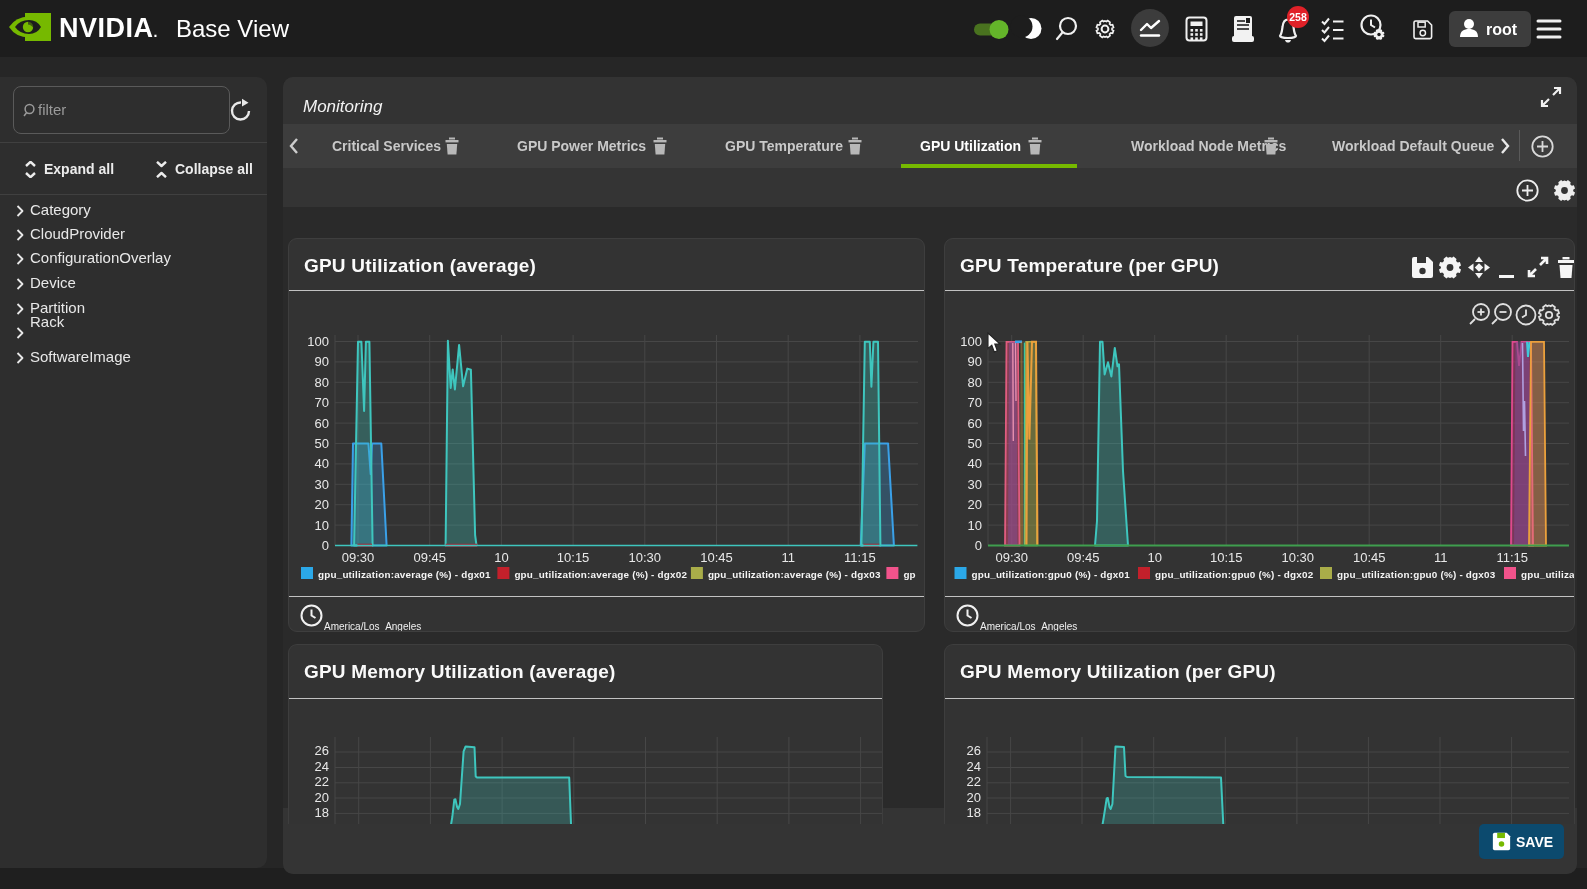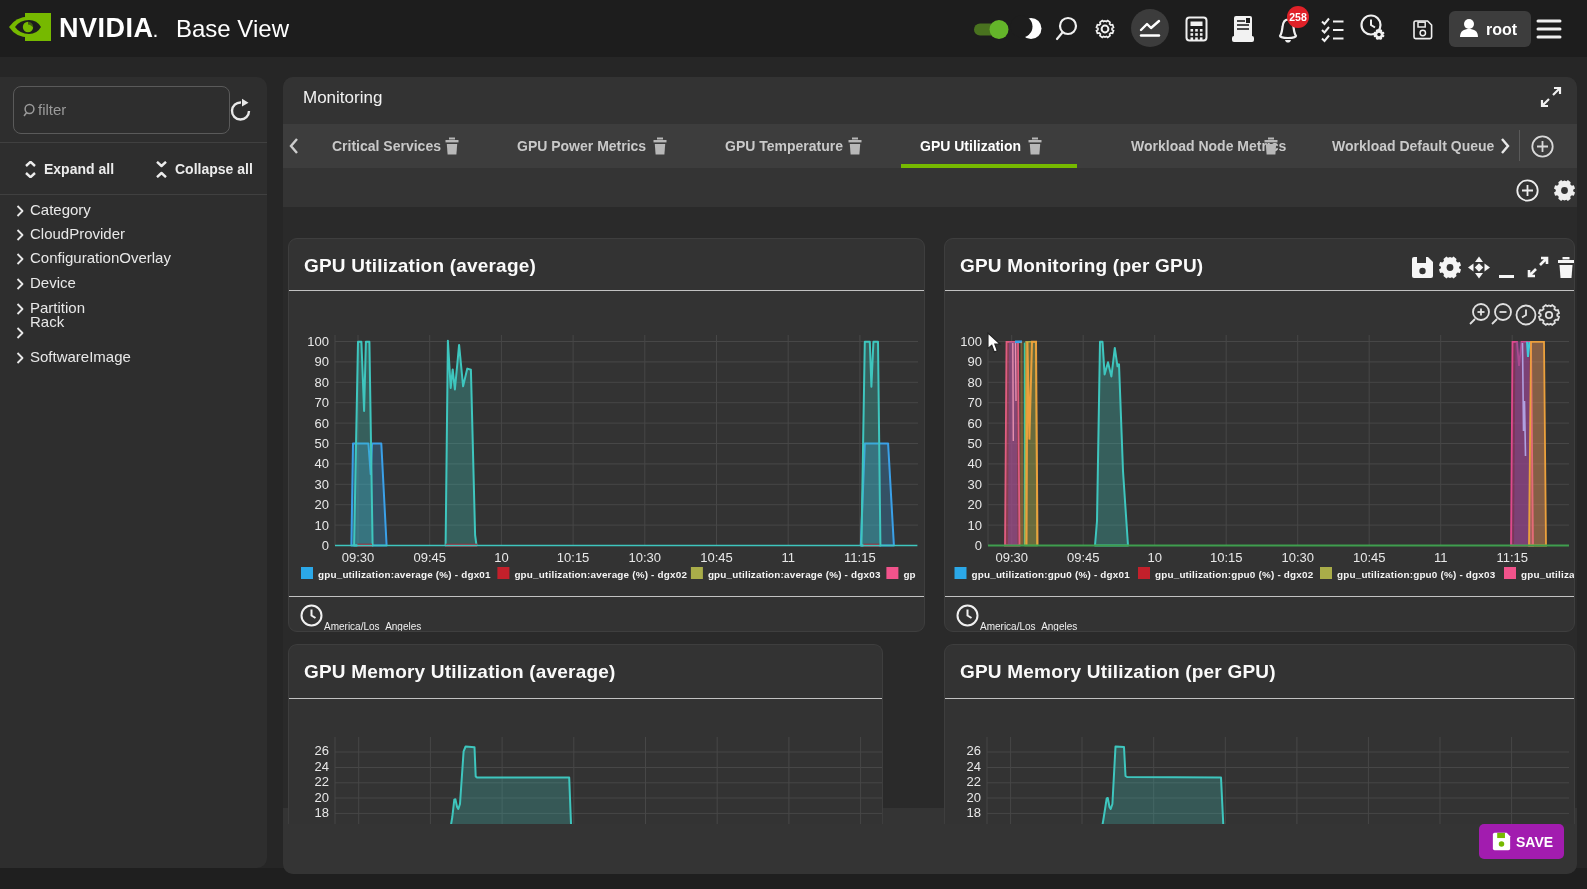--- a/index.html
+++ b/index.html
@@ -19,21 +19,21 @@
 .treechev { position:absolute; left:16px; width:8px; height:12px; }
 
 #main { position:absolute; left:283px; top:77px; width:1294px; height:797px; background:#2a2a2a; border-radius:10px; overflow:hidden; }
 #mhead { position:absolute; left:0; top:0; width:1294px; height:47px; background:#333333; }
 #mhead .t { position:absolute; left:20px; top:14px; font-size:17px; color:#f2f2f2; }
 #tabs { position:absolute; left:0; top:47px; width:1294px; height:44px; background:#3d3d3d; }
 .tab { position:absolute; top:14px; font-size:14px; font-weight:bold; color:#c9c9c9; white-space:nowrap; }
 .ttrash { position:absolute; top:13px; width:14px; height:18px; }
 #toolrow { position:absolute; left:0; top:91px; width:1294px; height:39px; background:#343434; }
 #footrow { position:absolute; left:0; top:731px; width:1294px; height:66px; background:#343434; }
-#savebtn { position:absolute; left:1196px; top:16px; width:85px; height:35px; background:#a21caf; border-radius:5px; color:#fff; font-size:14px; font-weight:bold; }
+#savebtn { position:absolute; left:1196px; top:16px; width:85px; height:35px; background:#0c4a6e; border-radius:5px; color:#fff; font-size:14px; font-weight:bold; }
 #savebtn span { position:absolute; left:37px; top:10px; }
 
 .card { position:absolute; background:#333333; border:1px solid #3e3e3e; border-radius:9px; overflow:hidden;margin-top:16px; }
 .cardtitle { position:absolute; left:15px; top:16px; font-size:19px; font-weight:bold; color:#fafafa; letter-spacing:0.2px; }
 .carddiv { position:absolute; left:0; width:100%; height:1px; background:#c2c2c2; }
 .cfoot { position:absolute; left:0; width:100%; height:36px; }
 .cfoot .tz { position:absolute; left:35px; top:24px; font-size:10px; color:#f0f0f0; }
 svg text { font-family:"Liberation Sans", sans-serif; }
 </style>
 </head>
@@ -191,21 +191,21 @@
       </svg>
       <div class="treeitem" style="top:236px;text-align:right;">Rack</div>
     <svg class="treechev" style="top:275px;" viewBox="0 0 8 12">
         <path d="M1.5 1 L6.5 6 L1.5 11" fill="none" stroke="#e8e8e8" stroke-width="1.8" stroke-linejoin="round"></path>
       </svg>
       <div class="treeitem" style="top:271px;">SoftwareImage</div>
   </div>
 
   <div id="main">
     <div id="mhead">
-        <div class="t" style="top:11px;">Monitoring</div>
+        <div class="t" style="top:20px;font-style:italic;">Monitoring</div>
       <svg style="position:absolute;left:1257px;top:9px;" width="22" height="22" viewBox="0 0 22 22" stroke="#f0f0f0" stroke-width="2.2" fill="none">
         <path d="M13 9 L20 2 M14 2 L20 2 L20 8"></path>
         <path d="M9 13 L2 20 M2 14 L2 20 L8 20"></path>
       </svg>
     </div>
     <div id="tabs">
       <svg style="position:absolute;left:4px;top:13px;" width="14" height="18" viewBox="0 0 14 18">
           <path d="M10 2 L4 9 L10 16" fill="none" stroke="#cccccc" stroke-width="2.4"></path>
         </svg>
       <div class="tab" style="left:49px;">Critical Services</div>
@@ -350,21 +350,21 @@
     <div class="carddiv" style="top:357px;"></div>
     <div class="cfoot" style="top:358px;">
       <svg style="position:absolute;left:11px;top:7px;" width="23" height="23" viewBox="0 0 23 23">
         <circle cx="11.5" cy="11.5" r="10" fill="none" stroke="#f0f0f0" stroke-width="2"></circle>
         <polyline points="11.5,5.5 11.5,11.5 15.5,14" fill="none" stroke="#f0f0f0" stroke-width="2"></polyline>
       </svg>
       <div class="tz">America/Los_Angeles</div>
     </div>
   </div>
   <div class="card" id="card2" style="left:944px; top:222px; width:631px; height:394px;">
-    <div class="cardtitle">GPU Monitoring (per GPU)</div>
+    <div class="cardtitle">GPU Temperature (per GPU)</div>
     <svg style="position:absolute;left:466px;top:17px;" width="165" height="24" viewBox="0 0 165 24" fill="#f5f5f5">
 
       <g transform="translate(1,1)">
         <path d="M0 2 a2 2 0 0 1 2 -2 L16 0 L21 5 L21 19 a2 2 0 0 1 -2 2 L2 21 a2 2 0 0 1 -2 -2 Z"></path>
         <rect x="5" y="0" width="9" height="6" fill="#333333"></rect>
         <circle cx="10.5" cy="14" r="3.2" fill="#333333"></circle>
       </g>
 
       <g transform="translate(39,11.5)">
         <path d="M0,-10.5 L2,-9.7 L3.6,-10.9 L6.5,-8.6 L6,-6.5 L7.7,-5 L9.9,-5.6 L11,-2 L9.1,-0.8 L9.1,0.8 L11,2 L9.9,5.6 L7.7,5 L6,6.5 L6.5,8.6 L3.6,10.9 L2,9.7 L0,10.5 L-2,9.7 L-3.6,10.9 L-6.5,8.6 L-6,6.5 L-7.7,5 L-9.9,5.6 L-11,2 L-9.1,0.8 L-9.1,-0.8 L-11,-2 L-9.9,-5.6 L-7.7,-5 L-6,-6.5 L-6.5,-8.6 L-3.6,-10.9 L-2,-9.7 Z"></path>

